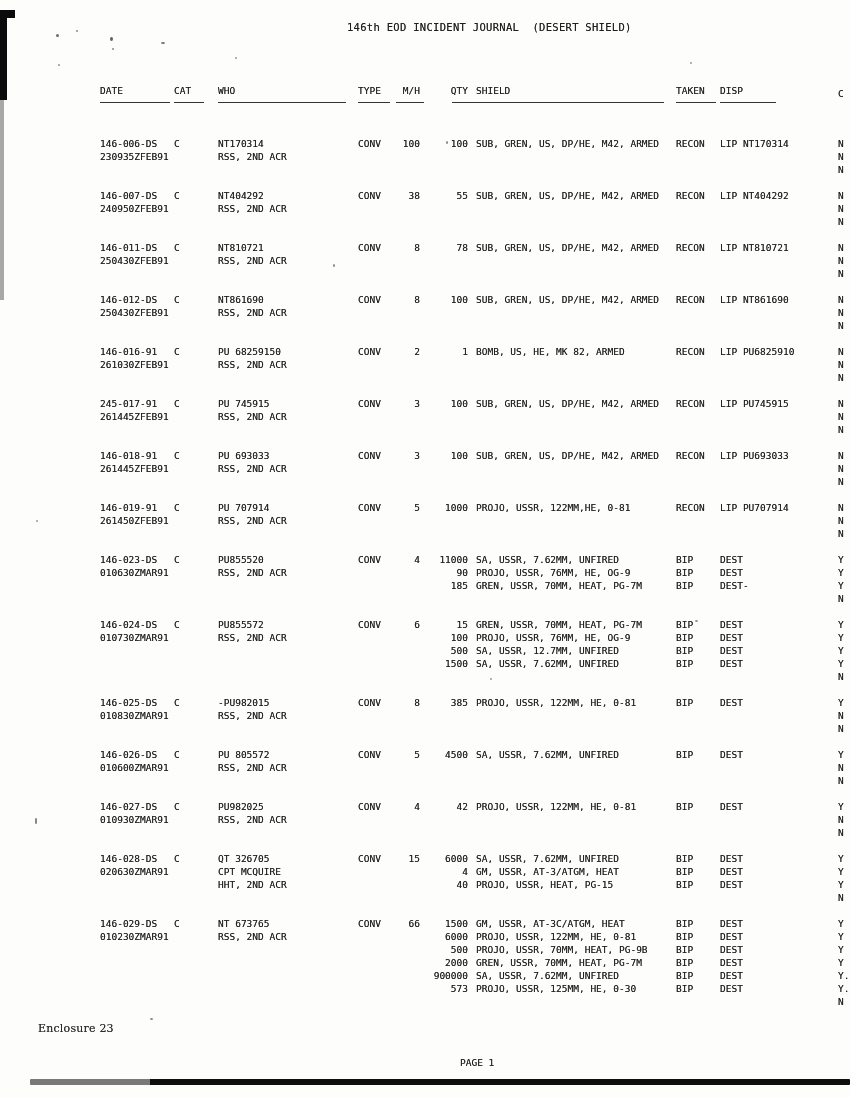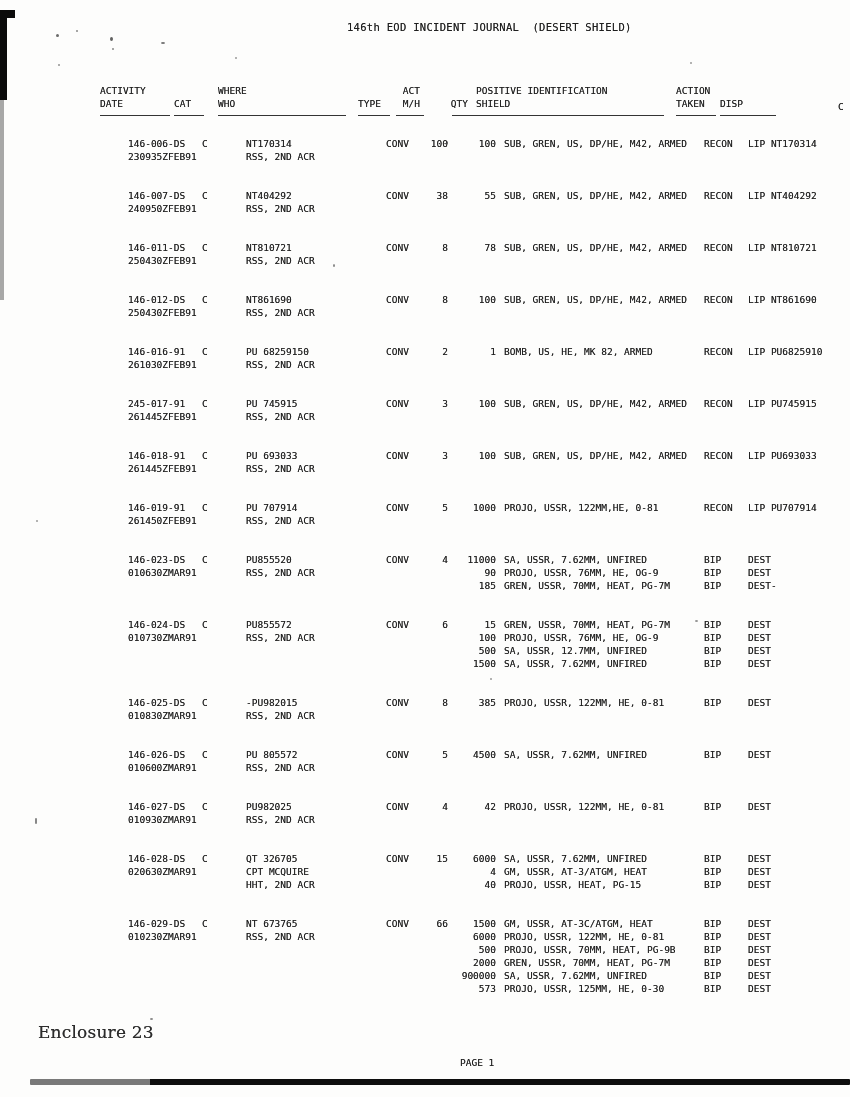--- a/index.html
+++ b/index.html
@@ -17,50 +17,38 @@
   }
   .cell{white-space:pre;overflow:visible;}
   .cell-act{text-align:right;padding-right:6px;}
   .cell-qty{text-align:right;padding-right:8px;}
   .hdr-c{position:relative;top:3px;}
   .hrule{height:10px;}
   .hrule i{display:block;border-top:1.7px solid #343434;margin-top:5px;height:0;}
   .rl-date{width:70px;} .rl-cat{width:30px;} .rl-who{width:128px;} .rl-type{width:32px;}
   .rl-act{width:28px;} .rl-pid{width:212px;margin-left:-24px;} .rl-action{width:40px;} .rl-disp{width:56px;}
   #records{position:absolute;top:137px;left:0;width:850px;}
-  .record{margin-bottom:13px;margin-left:28px;}
-  .enclosure{position:absolute;left:38px;top:1022px;font-family:"DejaVu Serif",serif;font-size:17px;color:#2c2c2c;letter-spacing:.2px;}
+  .record{margin-bottom:13px;}
+  .enclosure{position:absolute;left:38px;top:1022px;font-family:"DejaVu Serif",serif;font-size:11px;color:#2c2c2c;letter-spacing:.2px;}
   .pagenum{position:absolute;left:417px;top:1057px;font-size:9.5px;margin-left:43px;}
   .bar-left{position:absolute;left:0;top:10px;width:7px;height:90px;background:#0b0b0b;}
   .bar-left-hook{position:absolute;left:0;top:10px;width:15px;height:8px;background:#0b0b0b;}
   .bar-left-tail{position:absolute;left:0;top:100px;width:4px;height:200px;background:rgba(10,10,10,.35);}
   .bar-bottom{position:absolute;left:30px;top:1079px;width:820px;height:6px;background:#0e0e0e;border-radius:1px;}
   .bar-bottom-fade{position:absolute;left:30px;top:1079px;width:120px;height:6px;background:rgba(253,253,252,.45);}
   .dot{position:absolute;background:#3a3a3a;border-radius:50%;}
 </style>
 </head>
 <body>
 
 <div class="doc">
 
   <div class="title">146th EOD INCIDENT JOURNAL  (DESERT SHIELD)</div>
 
   <div class="thead">
-    <div class="row">
-      <span class="cell">ACTIVITY</span>
-      <span class="cell"></span>
-      <span class="cell">WHERE</span>
-      <span class="cell"></span>
-      <span class="cell cell-act">ACT</span>
-      <span class="cell"></span>
-      <span class="cell">POSITIVE IDENTIFICATION</span>
-      <span class="cell">ACTION</span>
-      <span class="cell"></span>
-      <span class="cell"></span>
-    </div>
     <div class="row">
       <span class="cell">DATE</span>
       <span class="cell">CAT</span>
       <span class="cell">WHO</span>
       <span class="cell">TYPE</span>
       <span class="cell cell-act">M/H</span>
       <span class="cell cell-qty">QTY</span>
       <span class="cell">SHIELD</span>
       <span class="cell">TAKEN</span>
       <span class="cell">DISP</span>

